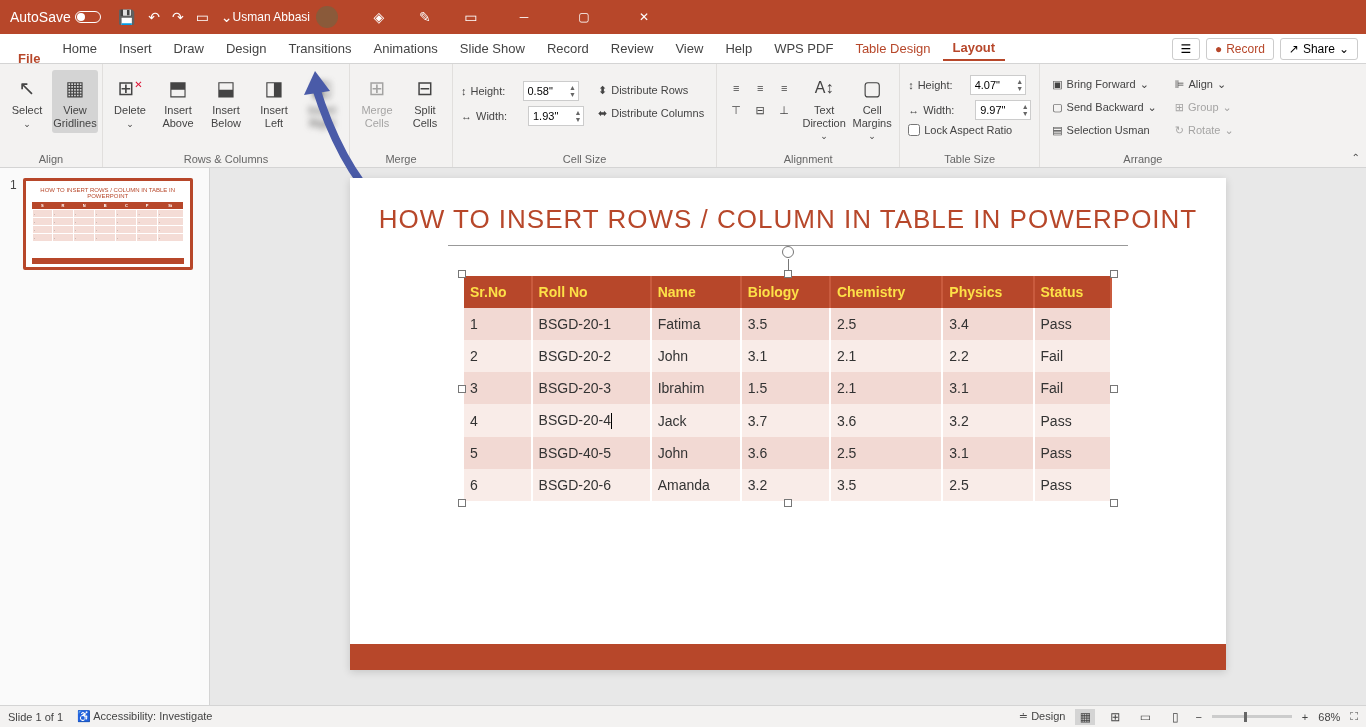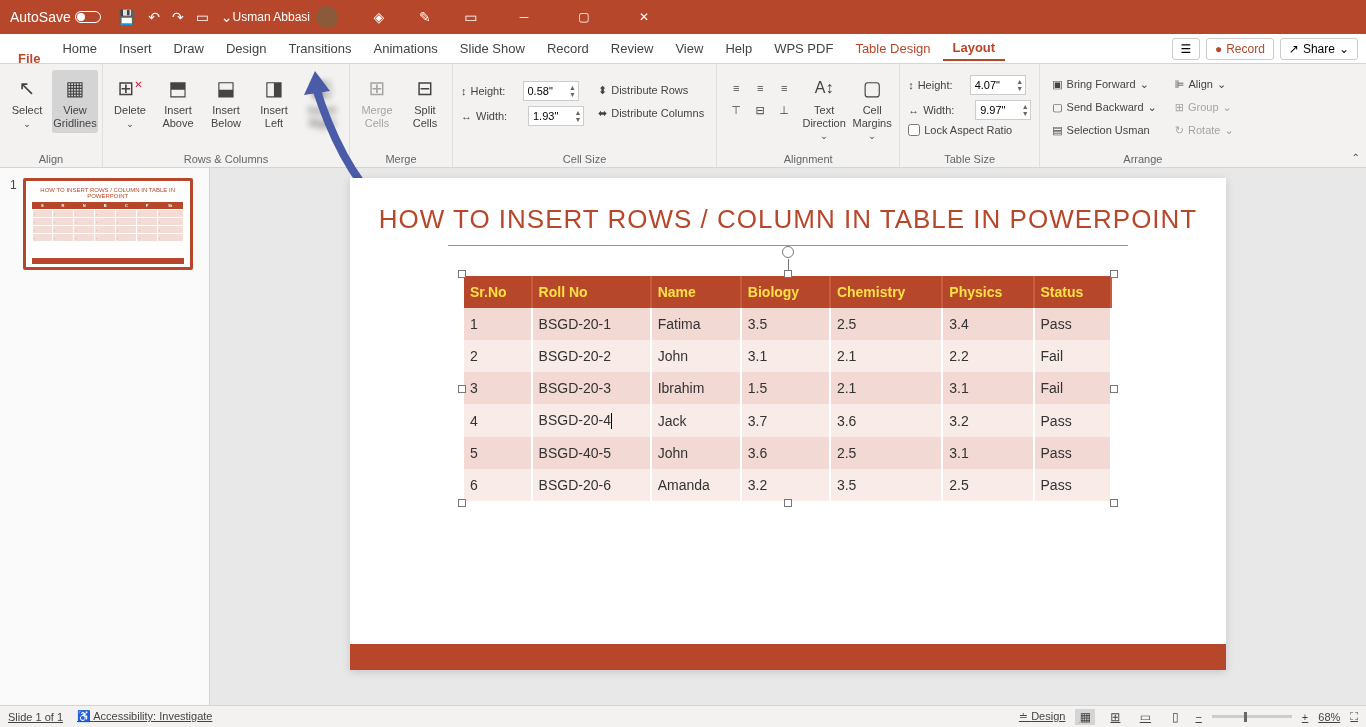--- a/index.html
+++ b/index.html
@@ -94,21 +94,21 @@
 .data-table td { padding: 8px 6px; color: #333; border-right: 2px solid #fff; }
 .data-table tbody tr:nth-child(odd) td { background: #f2d9d3; }
 .data-table tbody tr:nth-child(even) td { background: #f9ece8; }
 .text-cursor { display: inline-block; width: 1px; height: 16px; background: #000; vertical-align: middle; animation: blink 1s infinite; }
 @keyframes blink { 50% { opacity: 0; } }
 
 .annotation-arrow { position: absolute; top: 65px; left: 300px; pointer-events: none; }
 .annotation-five { position: absolute; top: 190px; left: 380px; font-size: 42px; color: #4a5ba8; font-weight: 300; font-style: italic; pointer-events: none; }
 
 
-.statusbar { height: 22px; background: #f3f2f1; border-top: 1px solid #d4d4d4; display: flex; align-items: center; font-size: 11px; color: #444; padding: 0 8px; text-decoration: underline; }
+.statusbar { height: 22px; background: #f3f2f1; border-top: 1px solid #d4d4d4; display: flex; align-items: center; font-size: 11px; color: #444; padding: 0 8px; }
 .statusbar .left { display: flex; gap: 14px; align-items: center; }
 .statusbar .spacer { flex: 1; }
 .statusbar .right { display: flex; gap: 10px; align-items: center; }
 .viewbtn { width: 20px; height: 16px; display: flex; align-items: center; justify-content: center; font-size: 12px; cursor: pointer; }
 .viewbtn.active { background: #d4d4d4; }
 .zoom-slider { width: 80px; height: 3px; background: #ccc; position: relative; }
 .zoom-slider::after { content: ""; position: absolute; top: -3px; left: 40%; width: 3px; height: 10px; background: #666; }
 </style>
 </head>
 <body>

